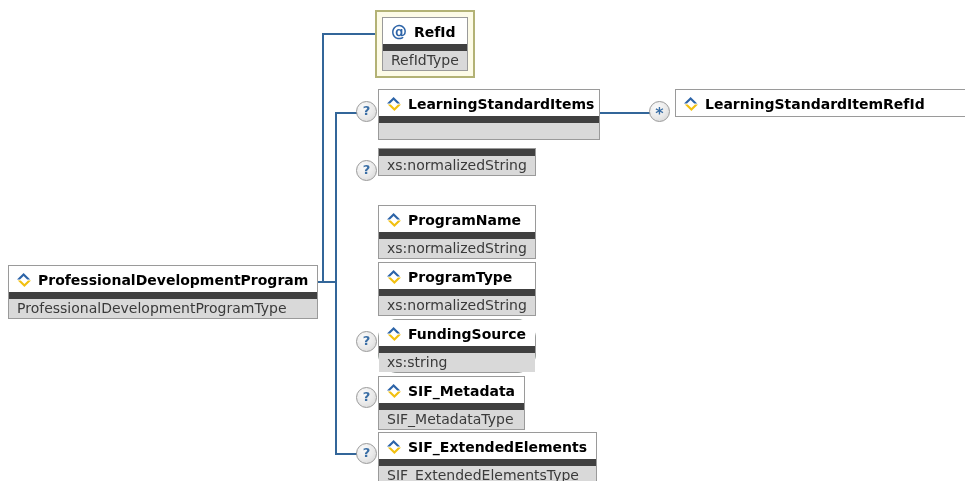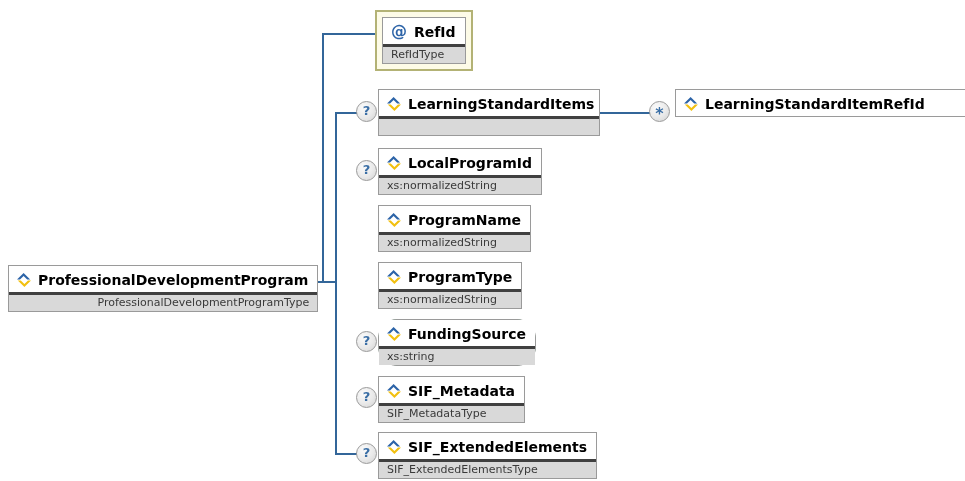--- a/index.html
+++ b/index.html
@@ -40,22 +40,22 @@
     padding: 4px 9px 3px 8px;
     height: 19px;
     white-space: nowrap;
     font-size: 14px;
     font-weight: bold;
     color: #000000;
     background: #ffffff;
   }
   .node-sub {
     background: #d9d9d9;
-    border-top: 3px solid #404040;
-    font-size: 11px;
+    border-top: 7px solid #404040;
+    font-size: 14px;
     color: #3a3a3a;
     padding: 1px 8px 2px 8px;
     min-height: 13px;
     white-space: nowrap;
   }
   .el-icon { display: inline-block; width: 14px; height: 14px; flex: 0 0 auto; }
   .attr-icon {
     color: #2d64a8;
     font-weight: bold;
     font-size: 16px;
@@ -100,21 +100,21 @@
   <div class="line" style="left:335px; top:453px; width:26px; height:2px;"></div>
   <div class="line" style="left:599px; top:112px; width:53px; height:2px;"></div>
 
   <div class="occ" style="left:356px; top:101px;">?</div>
   <div class="occ" style="left:356px; top:160px;">?</div>
   <div class="occ" style="left:356px; top:331px;">?</div>
   <div class="occ" style="left:356px; top:387px;">?</div>
   <div class="occ" style="left:356px; top:443px;">?</div>
   <div class="occ occ-many" style="left:649px; top:101px;">*</div>
 
-  <div class="node" style="left:8px; top:265px;text-align:right;">
+  <div class="node" style="left:8px; top:265px;">
     <div class="node-title">
       <span class="el-icon">
         <svg viewBox="0 0 14 14" width="14" height="14">
           <polygon points="0,6.4 6.6,0 13.2,6.4 10.2,6.4 6.6,3 3,6.4" fill="#2d64a8"></polygon>
           <polygon points="0.8,7.6 7.4,14 14,7.6 11,7.6 7.4,11 3.8,7.6" fill="#f2c010"></polygon>
         </svg>
       </span>
       <span>ProfessionalDevelopmentProgram</span>
     </div>
     <div class="node-sub">ProfessionalDevelopmentProgramType</div>
@@ -149,29 +149,20 @@
         <svg viewBox="0 0 14 14" width="14" height="14">
           <polygon points="0,6.4 6.6,0 13.2,6.4 10.2,6.4 6.6,3 3,6.4" fill="#2d64a8"></polygon>
           <polygon points="0.8,7.6 7.4,14 14,7.6 11,7.6 7.4,11 3.8,7.6" fill="#f2c010"></polygon>
         </svg>
       </span>
       <span>LearningStandardItemRefId</span>
     </div>
   </div>
 
   <div class="node" style="left:378px; top:148px;">
-    <div class="node-title">
-      <span class="el-icon">
-        <svg viewBox="0 0 14 14" width="14" height="14">
-          <polygon points="0,6.4 6.6,0 13.2,6.4 10.2,6.4 6.6,3 3,6.4" fill="#2d64a8"></polygon>
-          <polygon points="0.8,7.6 7.4,14 14,7.6 11,7.6 7.4,11 3.8,7.6" fill="#f2c010"></polygon>
-        </svg>
-      </span>
-      <span>LocalProgramId</span>
-    </div>
     <div class="node-sub">xs:normalizedString</div>
   </div>
 
   <div class="node" style="left:378px; top:205px;">
     <div class="node-title">
       <span class="el-icon">
         <svg viewBox="0 0 14 14" width="14" height="14">
           <polygon points="0,6.4 6.6,0 13.2,6.4 10.2,6.4 6.6,3 3,6.4" fill="#2d64a8"></polygon>
           <polygon points="0.8,7.6 7.4,14 14,7.6 11,7.6 7.4,11 3.8,7.6" fill="#f2c010"></polygon>
         </svg>

